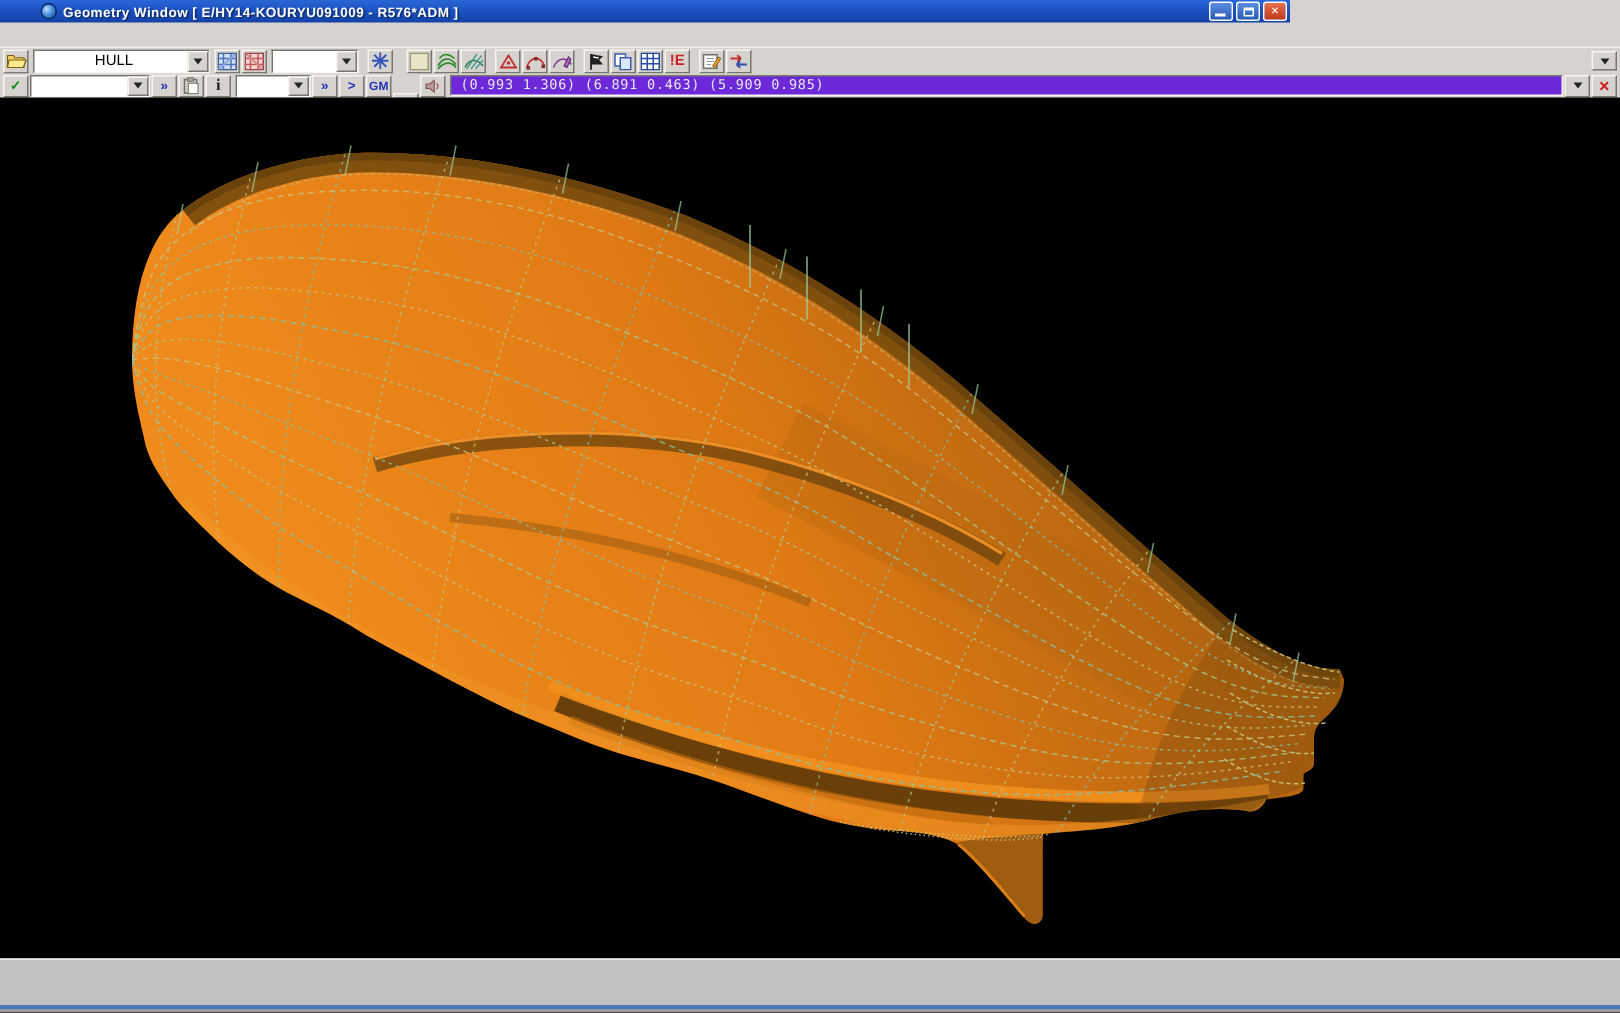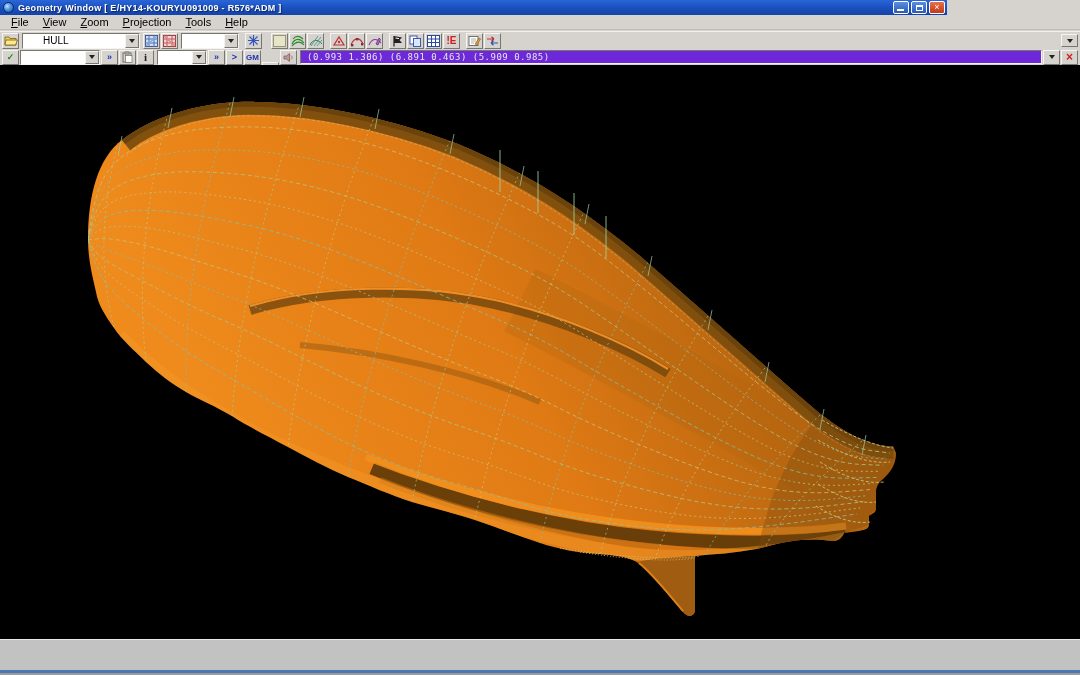--- a/index.html
+++ b/index.html
@@ -1,23 +1,23 @@
 <!DOCTYPE html>
 <html><head>
 <meta charset="utf-8">
 <style>
   * { margin:0; padding:0; box-sizing:border-box; }
   html,body { width:1080px; height:675px; overflow:hidden; background:#000; 
               font-family:"Liberation Sans", sans-serif; }
   #app { position:relative; width:1080px; height:675px; background:#d6d3ce; }
 
   
-  .titlebar { position:absolute; left:0; top:0; width:947px; height:15px;
+  .titlebar { position:absolute; left:0; top:0; width:860px; height:15px;
     background:linear-gradient(to bottom,#2a66d8 0%,#1b50c0 50%,#1443a8 100%);
-    display:flex; align-items:center; color:#fff; }
+    display:flex; align-items:center; color:#fff;padding-left:24px; }
   .app-icon { width:11px; height:11px; margin:0 4px 0 3px; border-radius:50%;
     background:radial-gradient(circle at 35% 35%, #bfe0ff 0%, #4a90e0 45%, #1a4fa0 100%);
     border:1px solid #0a2a60; }
   .title-text { font-size:9px; font-weight:bold; letter-spacing:0.3px;
     text-shadow:1px 1px 1px rgba(0,0,0,.5); white-space:nowrap; }
   .winbtns { position:absolute; right:2px; top:1px; display:flex; gap:2px; }
   .winbtn { width:16px; height:13px; border:1px solid #fff; border-radius:2px;
     font-size:9px; line-height:10px; text-align:center; color:#fff;
     background:linear-gradient(to bottom,#5a8ee0,#2a5ab8); position:relative; }
   .winbtn.close { background:linear-gradient(to bottom,#e8704a,#c03a1a); }
@@ -38,21 +38,21 @@
     background:#d6d3ce; display:flex; align-items:center; padding-left:2px; }
   .tbtn { height:16px; min-width:17px; background:#d6d3ce;
     border:1px solid; border-color:#f6f4f0 #777770 #777770 #f6f4f0;
     display:flex; align-items:center; justify-content:center;
     font-size:9px; font-weight:bold; color:#222; flex:none; }
   .tbtn.small { height:15px; }
   .tbtn.blue { color:#2233bb; }
   .tbtn.disabled { color:#8a8a84; }
   .combo { height:16px; background:#fff; border:1px solid; flex:none;
     border-color:#777770 #f6f4f0 #f6f4f0 #777770; display:flex; align-items:stretch; }
-  .combo .cval { flex:1; font-size:10px; line-height:14px; padding-left:20px; color:#000; overflow:hidden; }
+  .combo .cval { flex:1; font-size:10px; line-height:14px; padding-left:4px; color:#000; overflow:hidden;text-align:center; }
   .combo .carrow { width:14px; background:#d6d3ce; border:1px solid;
     border-color:#f6f4f0 #777770 #777770 #f6f4f0; display:flex; align-items:center; justify-content:center; }
   .tri-down { width:0; height:0; border-left:3px solid transparent; border-right:3px solid transparent; border-top:4px solid #222; }
   .coordbar { height:14px; background:#6d28d9; flex:1;
     border:1px solid; border-color:#777770 #f6f4f0 #f6f4f0 #777770;
     margin-left:3px; display:flex; align-items:center; }
   .coordtext { color:#e8e8e8; font-family:"DejaVu Sans Mono", monospace;
     font-size:9px; letter-spacing:0.5px; padding-left:6px; white-space:nowrap; }
   .gap3{ width:3px; flex:none; } .gap6{ width:6px; flex:none; } .gap1{ width:1px; flex:none; }
   .overflow-btn { position:absolute; right:2px; top:2px; width:14px; height:13px; }
@@ -80,28 +80,20 @@
       <div class="winbtn">
           <span class="minbar"></span>
         </div>
       <div class="winbtn">
           <span class="restbox"></span>
         </div>
       <div class="winbtn close"><span>×</span></div>
     </div>
   </div>
 
-  <div class="menubar">
-    <span class="menu-item">File</span>
-    <span class="menu-item">View</span>
-    <span class="menu-item">Zoom</span>
-    <span class="menu-item">Projection</span>
-    <span class="menu-item">Tools</span>
-    <span class="menu-item">Help</span>
-  </div>
 
   <div class="toolbar1">
     <div class="tbtn">
       <svg width="14" height="11" viewBox="0 0 14 11">
         <path d="M1,2 L5,2 L6,3.5 L12,3.5 L12,10 L1,10 Z" fill="#f0d060" stroke="#7a6010" stroke-width="0.8"></path>
         <path d="M2,5 L13.5,5 L11.5,10 L1,10 Z" fill="#ffe890" stroke="#7a6010" stroke-width="0.8"></path>
       </svg>
     </div>
     <div class="gap3"></div>
     <div class="combo" style="width:118px;">

